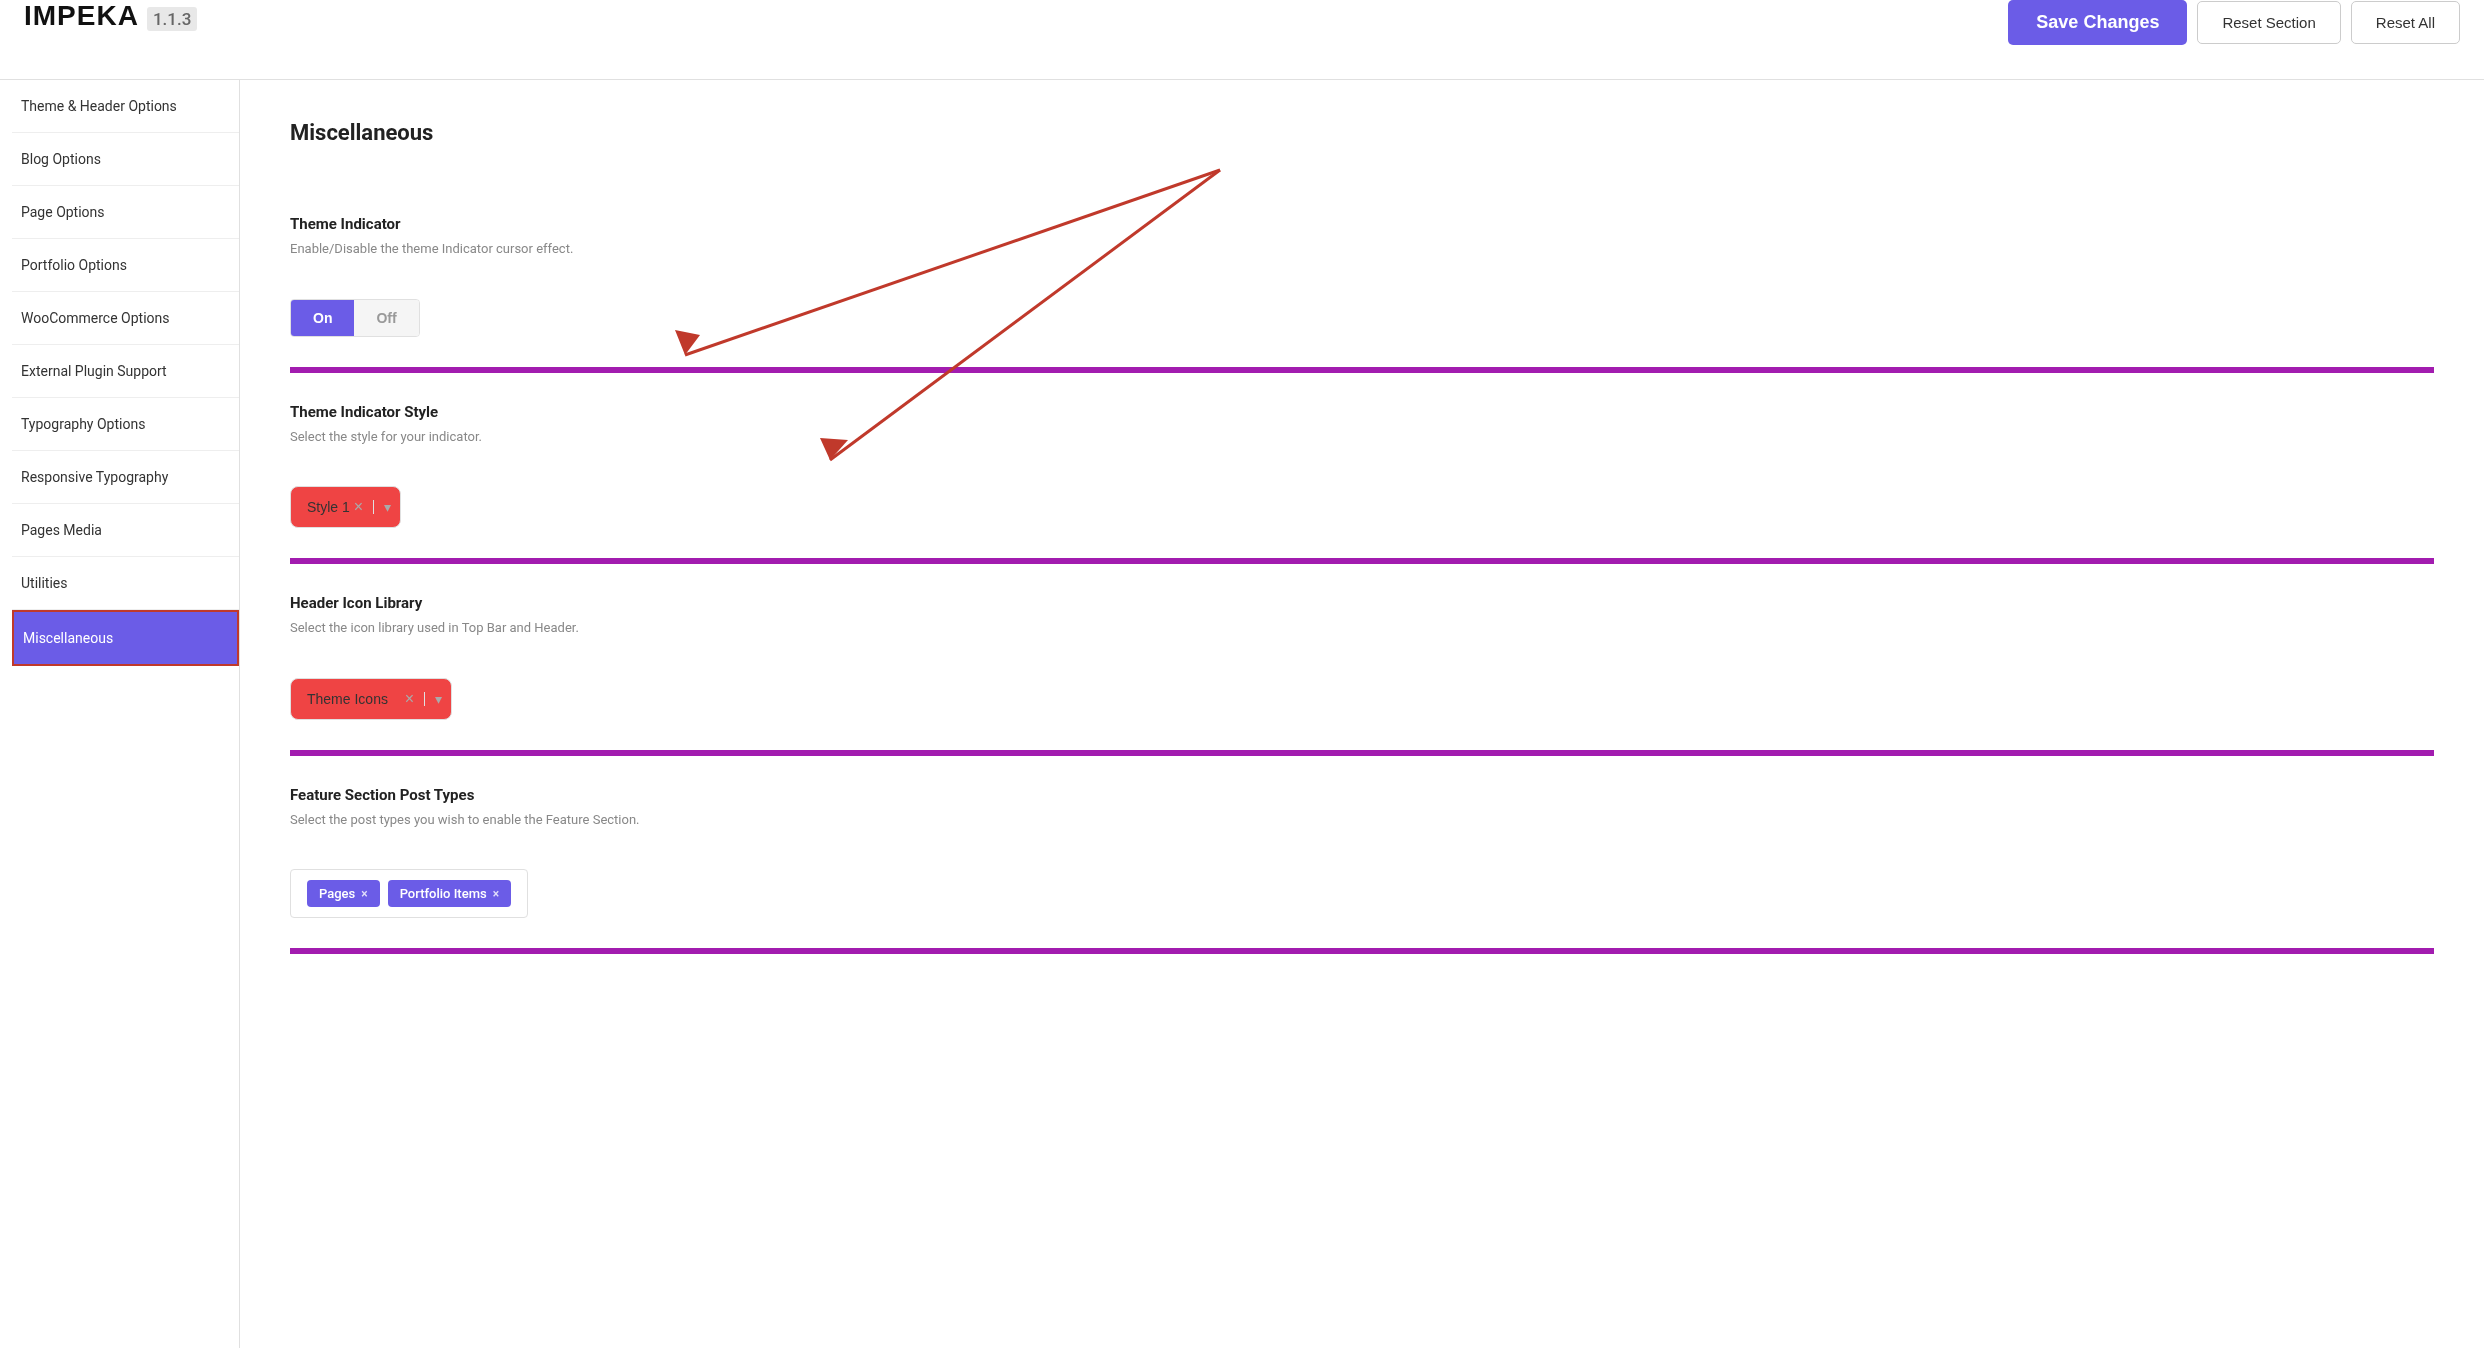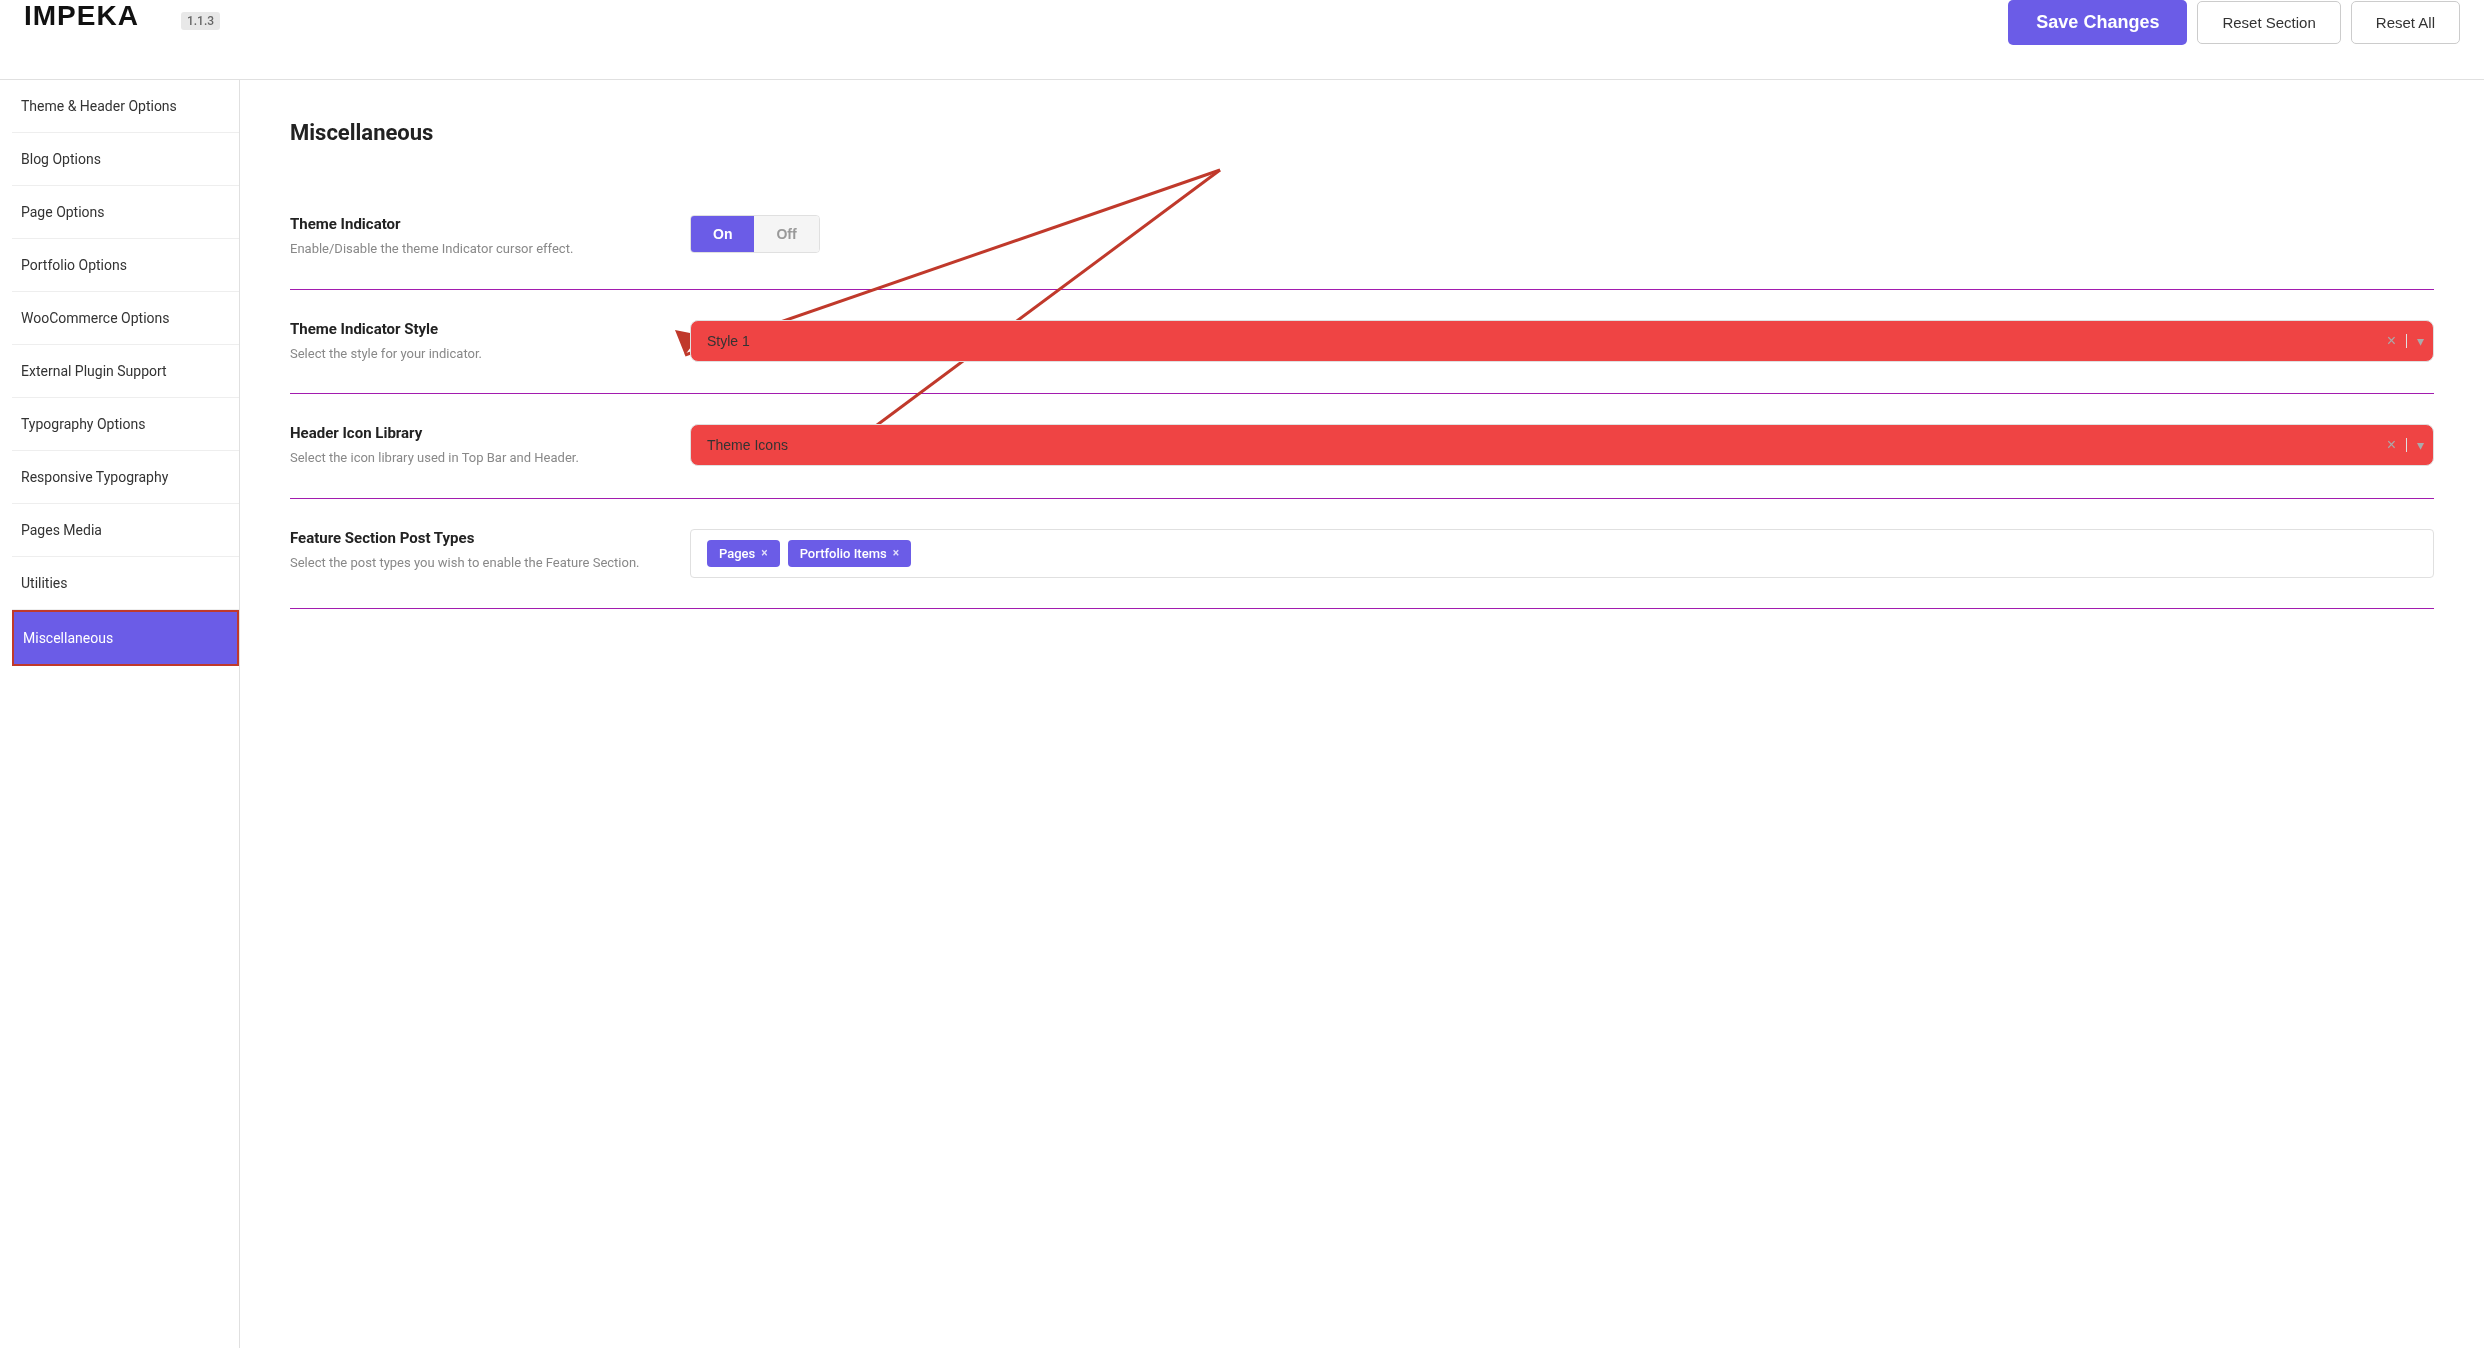--- a/index.html
+++ b/index.html
@@ -31,25 +31,24 @@
     .logo-text {
       font-size: 28px;
       font-weight: 900;
       letter-spacing: 1px;
       color: #111;
       font-family: 'Arial Black', sans-serif;
     }
     .version-badge {
       background: #e8e8e8;
       color: #666;
-      font-size: 12px;
+      font-size: 17px;
       padding: 2px 6px;
       border-radius: 3px;
       font-weight: 500;
-      margin-left: 34px;
     }
     .header-actions {
       display: flex;
       gap: 10px;
       align-items: center;
     }
     .btn-save {
       background: #6b5ce7;
       color: #fff;
       border: none;
@@ -112,22 +111,23 @@
       font-weight: 700;
       color: #222;
       margin-bottom: 40px;
     }
 
     
     .setting-row {
       display: flex;
       align-items: flex-start;
       padding: 30px 0;
-      border-bottom: 1px solid #a21caf;
+      border-bottom: 6px solid #a21caf;
       gap: 40px;
+      flex-direction: column;
     }
     .setting-label-col {
       width: 360px;
       flex-shrink: 0;
     }
     .setting-label {
       font-size: 15px;
       font-weight: 700;
       color: #222;
       margin-bottom: 6px;

